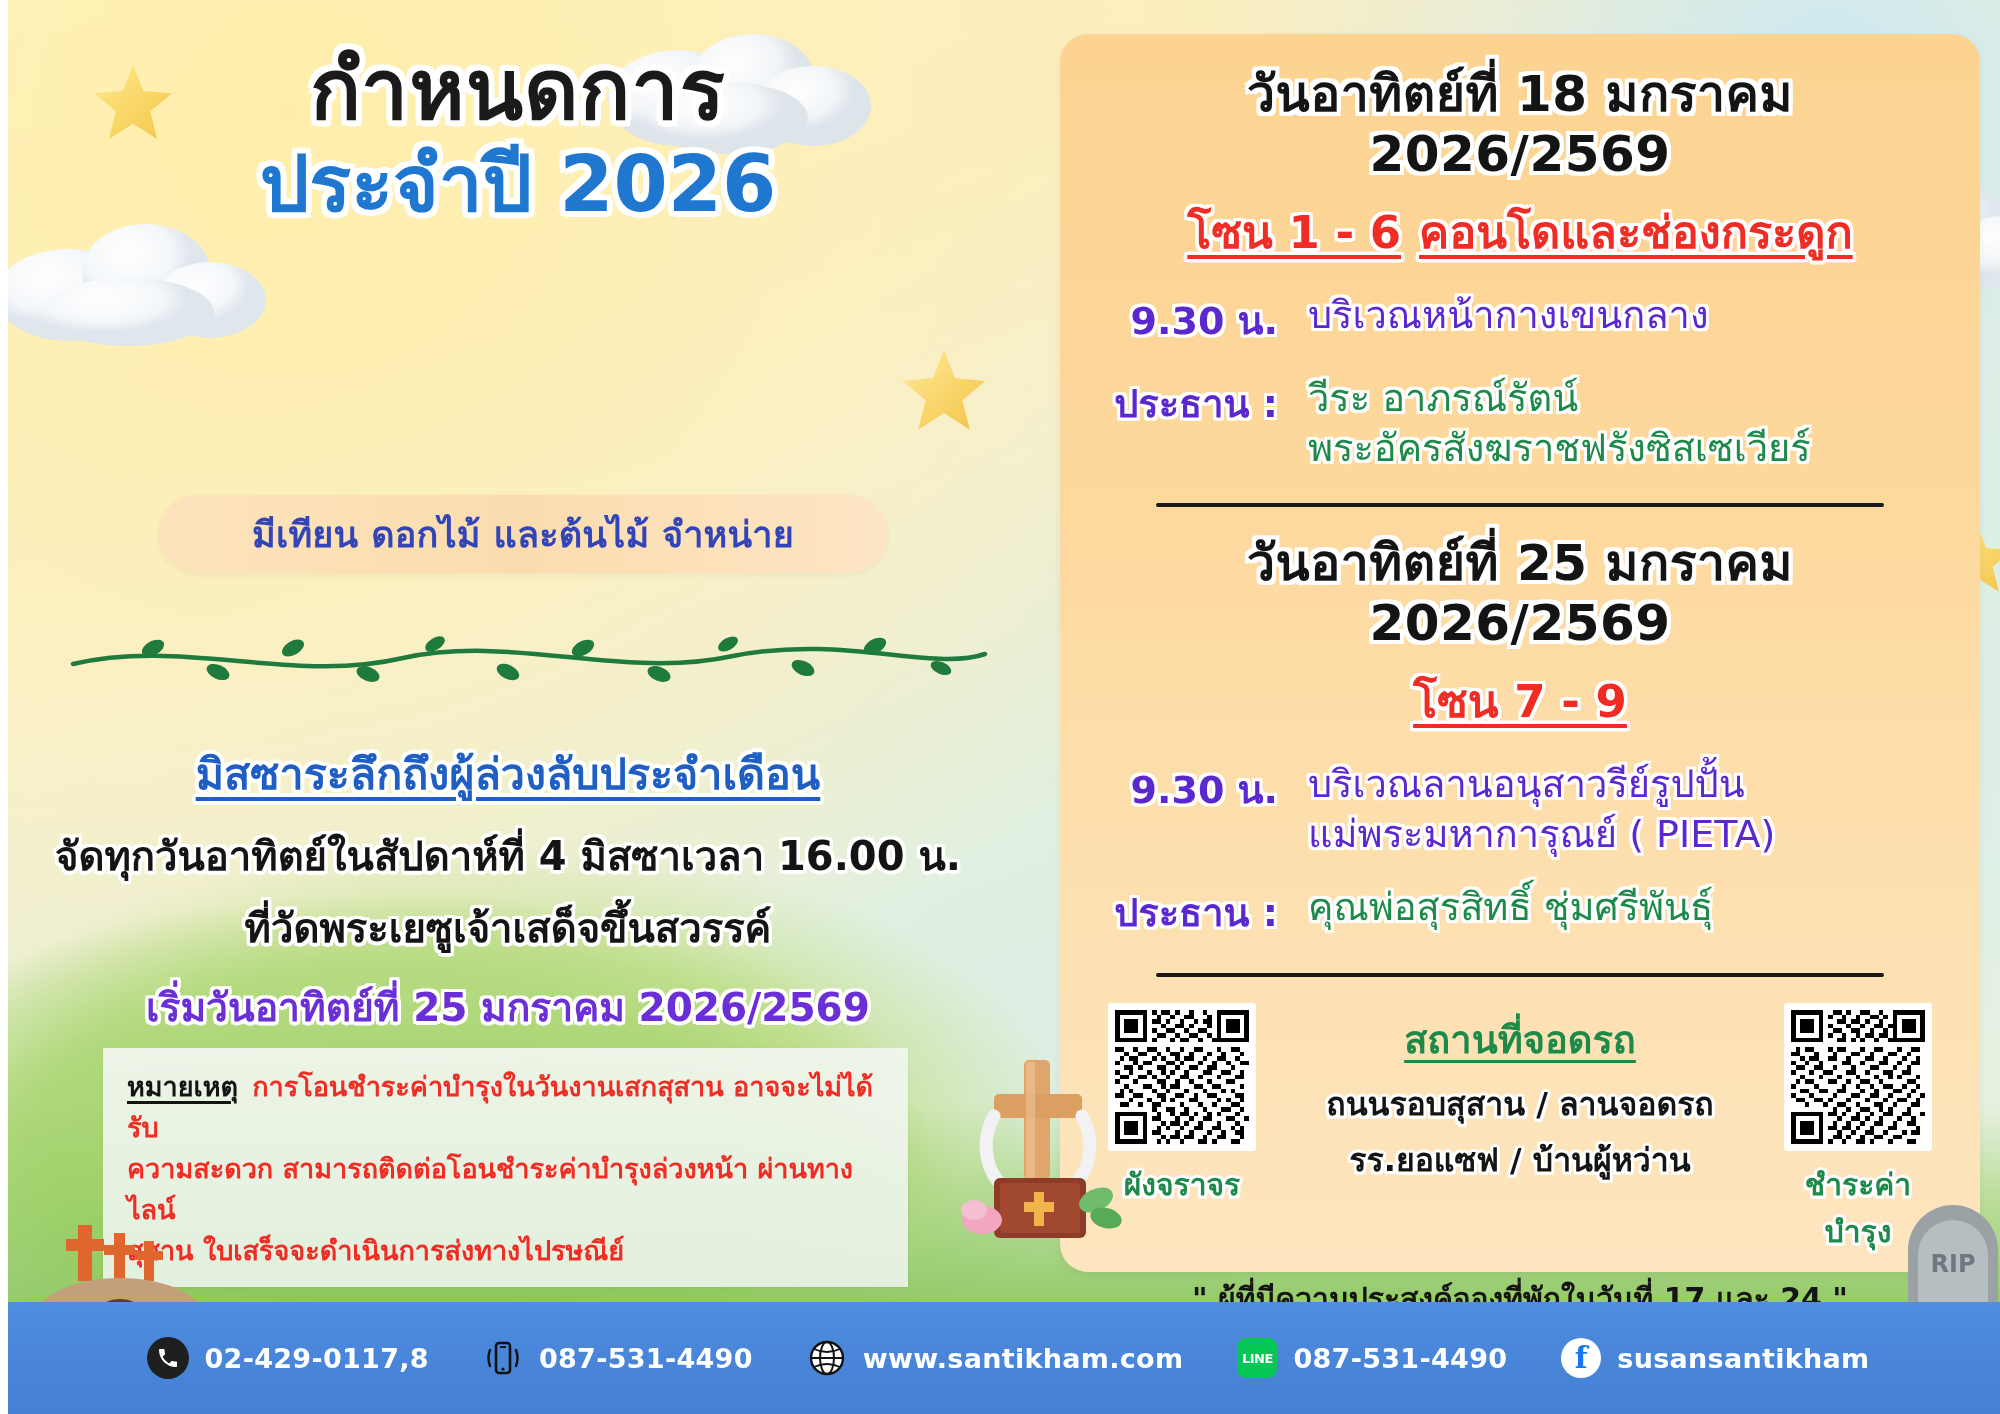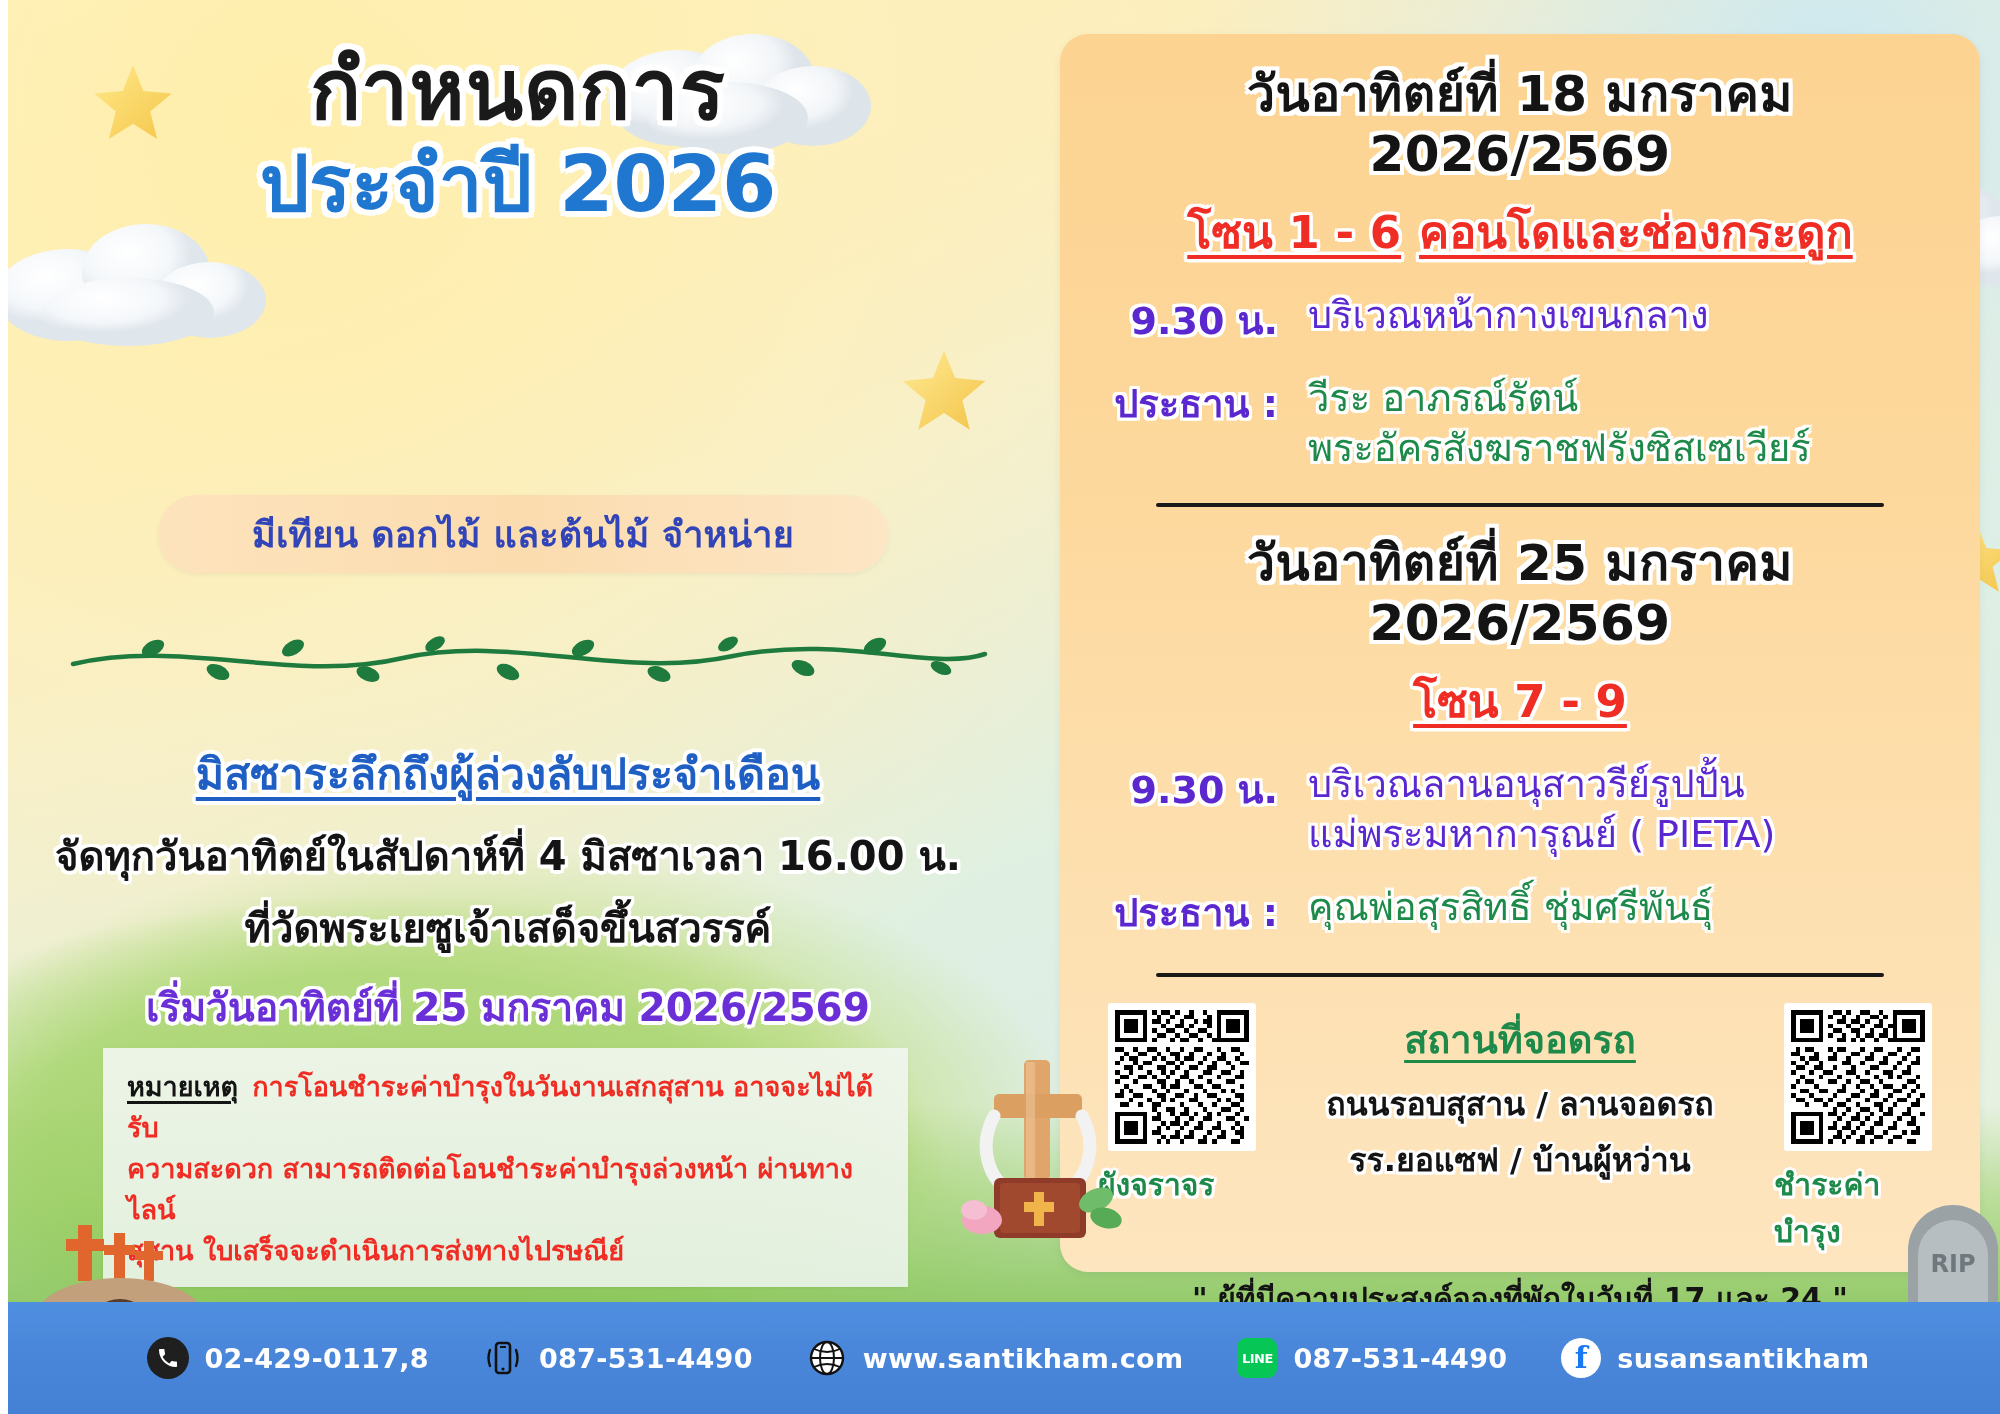--- a/index.html
+++ b/index.html
@@ -210,21 +210,21 @@
     text-shadow: -3px -3px 0 #fff, 3px -3px 0 #fff, -3px 3px 0 #fff, 3px 3px 0 #fff,
                  0 -3px 0 #fff, 0 3px 0 #fff, -3px 0 0 #fff, 3px 0 0 #fff;
   }
   .row-v.green { color:#1e8a4a; }
 
   .hr-rule {
     height:4px; background:#1a1a1a; margin:30px 58px 0 58px; border-radius:2px;
   }
 
   .qr-section { margin-top:26px; display:flex; align-items:flex-start; justify-content:space-between; }
-  .qr-col { width:168px; flex:0 0 auto; }
+  .qr-col { width:168px; text-align:center; flex:0 0 auto; }
   .qr-box {
     width:148px; height:148px; margin:0 auto;
     background:#ffffff; padding:7px; border-radius:3px;
   }
   .qr-cap {
     margin-top:10px; font-size:30px; font-weight:bold; color:#1e8a4a;
     text-shadow: -2.5px -2.5px 0 #fff, 2.5px -2.5px 0 #fff, -2.5px 2.5px 0 #fff, 2.5px 2.5px 0 #fff,
                  0 -3px 0 #fff, 0 3px 0 #fff, -3px 0 0 #fff, 3px 0 0 #fff;
   }
   .park-col { flex:1 1 auto; text-align:center; padding:6px 4px 0 4px; }

